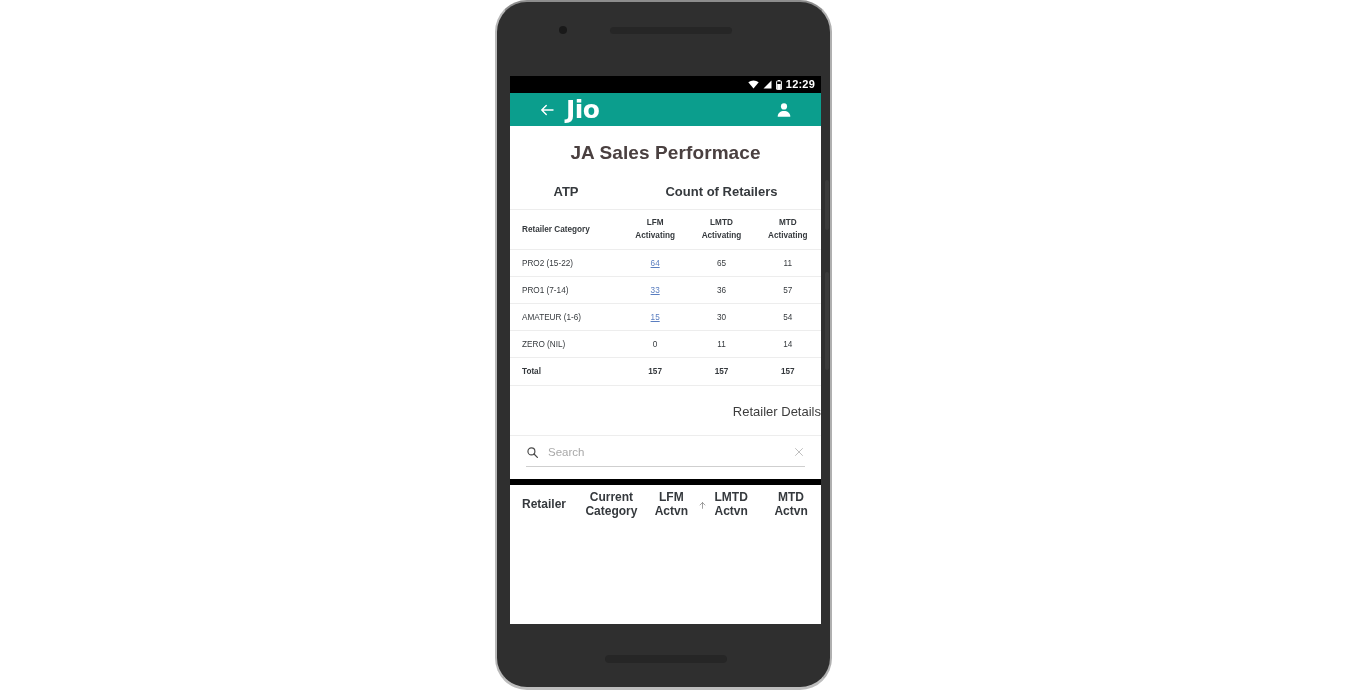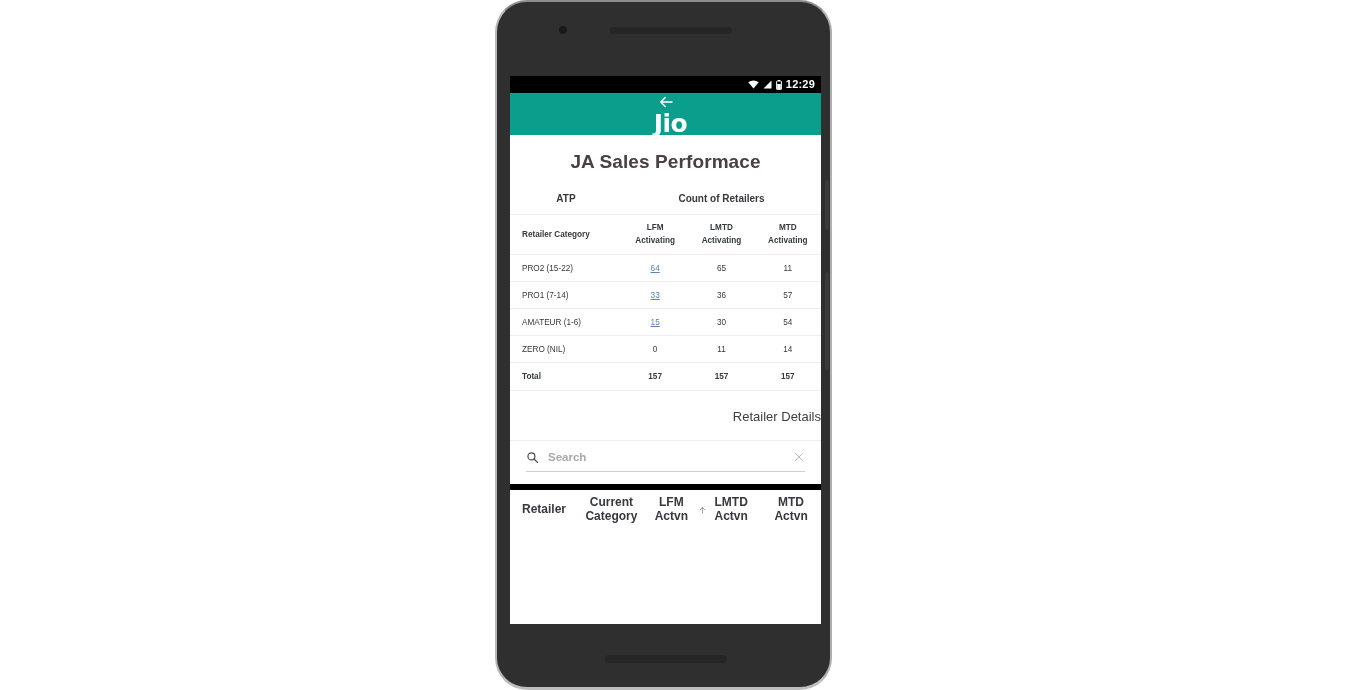--- a/index.html
+++ b/index.html
@@ -56,25 +56,24 @@
     padding-right: 6px; gap: 4px;
   }
   .statusbar .sb-time {
     color: #fff; font-size: 11px; font-weight: bold;
     letter-spacing: .2px; line-height: 1;
   }
   .sb-icon { display: block; }
 
   
   .appbar {
-    height: 42px;
+    height: 33px;
     background: #0b9e8d;
     display: flex; align-items: center;
-    padding: 0 20px;
-    flex-direction: column;
+    padding: 0 28px;
   }
   .back-arrow { width: 18px; height: 18px; flex: 0 0 auto; }
   .jio-logo {
     color: #fff;
     font-size: 25px;
     font-weight: bold;
     letter-spacing: -0.5px;
     margin-left: 10px;
     line-height: 1;
     font-family: "DejaVu Sans", sans-serif;
@@ -91,21 +90,21 @@
     font-weight: bold;
     color: #4a4040;
     padding: 16px 0 0 0;
     letter-spacing: .1px;
   }
 
   
   .group-row {
     display: flex;
     padding: 20px 0 10px 0;
-    font-size: 10px;
+    font-size: 13px;
     color: #35393d;
     font-weight: 600;
   }
   .g-left { width: 36%; text-align: center; }
   .g-right { width: 64%; text-align: center; }
 
   table.grid { width: 100%; border-collapse: collapse; }
   table.grid th, table.grid td {
     border-top: 1px solid #ededed;
     font-size: 8.2px;
@@ -147,21 +146,20 @@
   }
   .search-icon { width: 13px; height: 13px; flex: 0 0 auto; }
   .search-input {
     flex: 1 1 auto;
     border: none; outline: none;
     font-size: 11.5px;
     color: #3d3d3d;
     background: transparent;
     padding-left: 9px;
     font-family: "Liberation Sans", sans-serif;
-    font-weight: bold;
   }
   .search-input::placeholder { color: #a9a9a9; }
   .clear-icon { width: 12px; height: 12px; flex: 0 0 auto; }
 
   table.grid2 { width: 100%; border-collapse: collapse; margin-top: 12px; }
   table.grid2 th {
     border-top: 6px solid #000000;
     font-size: 12px;
     font-weight: 600;
     color: #35393d;

